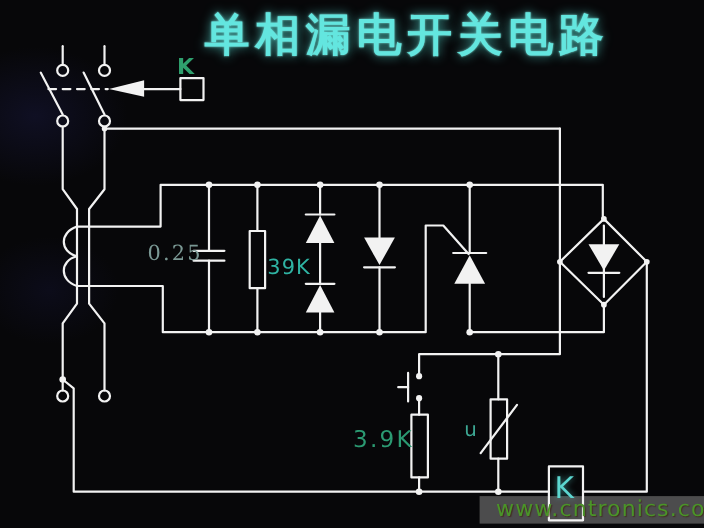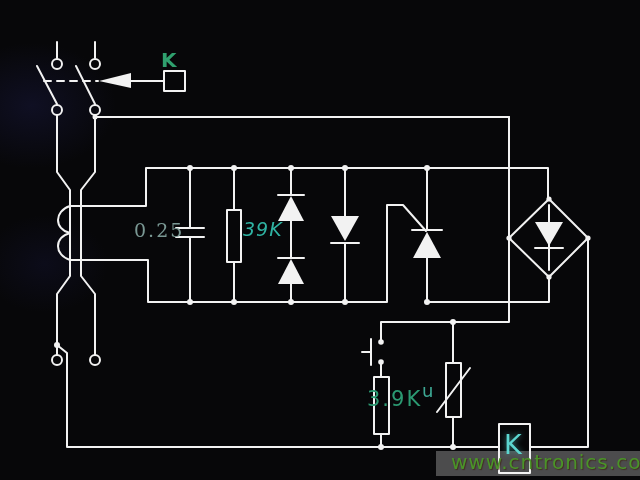--- a/index.html
+++ b/index.html
@@ -13,22 +13,22 @@
   }
   #circuit{position:absolute;left:0;top:0;}
   .lbl{position:absolute;white-space:nowrap;}
   .title{
     left:186px;top:4px;font-size:41px;font-weight:bold;letter-spacing:5px;
     color:#63e6df;
     text-shadow:0 0 10px rgba(90,230,220,.75),0 0 2px rgba(160,255,250,.9),2px 2px 2px #000;
   }
   .k-top{left:161px;top:48px;font-size:20px;font-weight:bold;color:#2fa06e;letter-spacing:0;}
   .cap-lbl{left:134px;top:219px;font-size:19px;color:#7a9894;letter-spacing:2px;font-family:"DejaVu Serif","Liberation Serif",serif;}
-  .r1-lbl{left:243px;top:218px;font-size:19px;color:#2fb3a3;letter-spacing:1px;font-style:italic;}
-  .r2-lbl{left:321px;top:387px;font-size:21px;color:#2b9a72;letter-spacing:2px;margin-left:46px;}
+  .r1-lbl{left:243px;top:232px;font-size:19px;color:#2fb3a3;letter-spacing:1px;}
+  .r2-lbl{left:321px;top:387px;font-size:21px;color:#2b9a72;letter-spacing:2px;}
   .vr-lbl{left:422px;top:380px;font-size:18px;color:#3da894;}
   .k-coil{left:504px;top:429px;font-size:27px;color:#5cd6d0;text-shadow:0 0 6px rgba(92,214,208,.6);}
   .wm-band{position:absolute;left:436px;top:451px;width:204px;height:25px;background:#575757;opacity:.88;}
   .watermark{
     left:451px;top:450px;font-size:20px;color:#4a9428;letter-spacing:1px;
     text-shadow:1px 1px 1px rgba(60,30,10,.6);
   }
 </style>
 </head>
 <body>
@@ -164,20 +164,21 @@
         <circle cx="291" cy="302" r="3"></circle>
         <circle cx="345" cy="302" r="3"></circle>
         <circle cx="427" cy="302" r="3"></circle>
         <circle cx="453" cy="322" r="3"></circle>
         <circle cx="381" cy="447" r="3"></circle>
         <circle cx="453" cy="447" r="3"></circle>
       </g>
     </g>
   </svg>
 
+  <div class="lbl title">单相漏电开关电路</div>
   <div class="lbl k-top">K</div>
   <div class="lbl cap-lbl">0.25</div>
   <div class="lbl r1-lbl">39K</div>
   <div class="lbl r2-lbl">3.9K</div>
   <div class="lbl vr-lbl">u</div>
   <div class="lbl k-coil">K</div>
   <div class="lbl watermark">www.cntronics.com</div>
 </div>
 
 </body></html>

